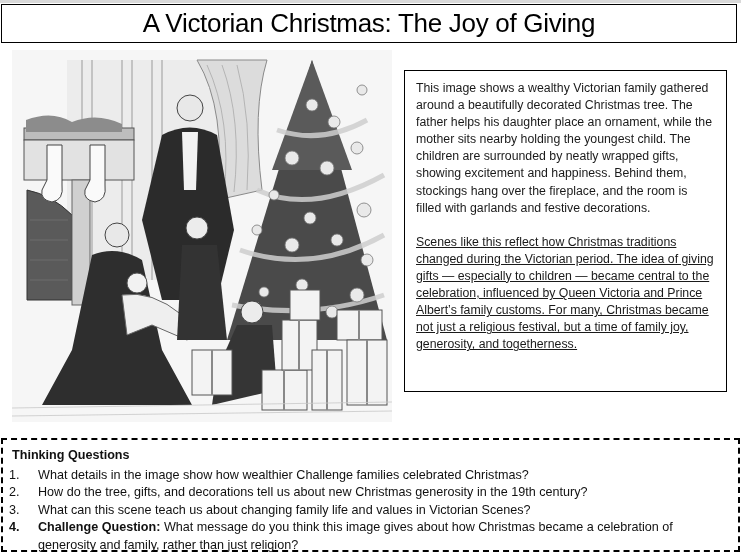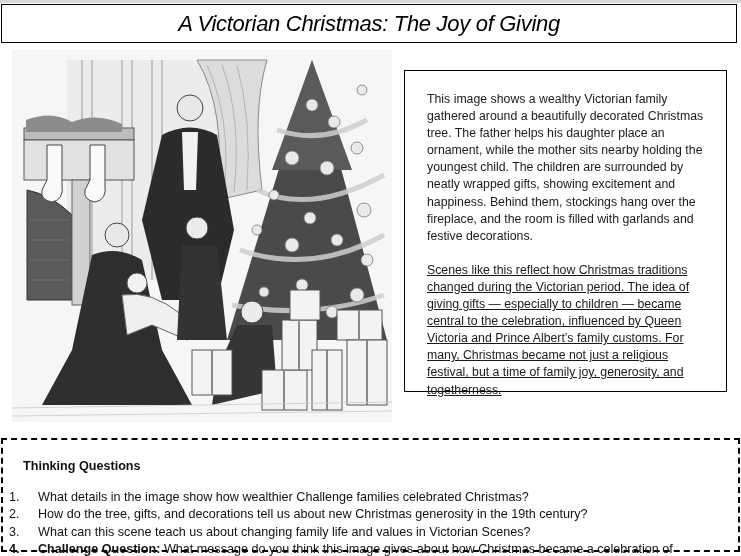--- a/index.html
+++ b/index.html
@@ -9,44 +9,44 @@
       font-family: "Liberation Sans", "DejaVu Sans", sans-serif;
       color: #111;
     }
     .topbar { position:absolute; left:0; top:0; width:741px; height:3px; background:#d9d9d9; }
     .title-box {
       position: absolute; left: 1px; top: 4px; width: 736px; height: 39px;
       border: 1.5px solid #000; box-sizing: border-box;
       display: flex; align-items: center; justify-content: center;
     }
     .title-box h1 {
-      margin: 14px; font-weight: normal; font-size: 22px; letter-spacing: -0.3px;
-      font-family: "Liberation Sans", sans-serif; color:#000;font-style:italic;
+      margin: 14px; font-weight: normal; font-size: 26px; letter-spacing: -0.3px;
+      font-family: "Liberation Sans", sans-serif; color:#000;
     }
     .illustration {
       position: absolute; left: 12px; top: 50px; width: 380px; height: 372px;
       background: #f4f4f4; overflow: hidden;
     }
     .illustration svg { display:block; }
     .desc-box {
       position: absolute; left: 404px; top: 70px; width: 323px; height: 322px;
       border: 1.5px solid #000; box-sizing: border-box;
       padding: 5px 6px 4px 7px;
       font-size: 12.3px; line-height: 17.1px; color: #1a1a1a;
     }
-    .desc-box p { margin: 15px; }
+    .desc-box p { margin: 4px; }
     .desc-box p + p { margin-top: 17px; text-decoration: underline; }
     .questions-box {
       position: absolute; left: 1px; top: 438px; width: 739px; height: 114px;
       border: 2px dashed #000; box-sizing: border-box;
       padding: 4px 6px 0 6px;
       font-size: 12.6px; line-height: 17.4px; color:#111;
     }
     .questions-box h2 {
-      margin: 14px; font-size: 12.6px; font-weight: bold; line-height: 17px;
+      margin: 3px; font-size: 12.6px; font-weight: bold; line-height: 17px;
     }
     .q-list { list-style: none; margin: 0; padding: 0; }
     .q-item { display: flex; }
     .q-num { width: 29px; flex: none; }
     .q-text { flex: 1; }
     .q-item.challenge .q-num { font-weight: bold; }
     .q-bold { font-weight: bold; }
   </style>
 </head>
 <body>

